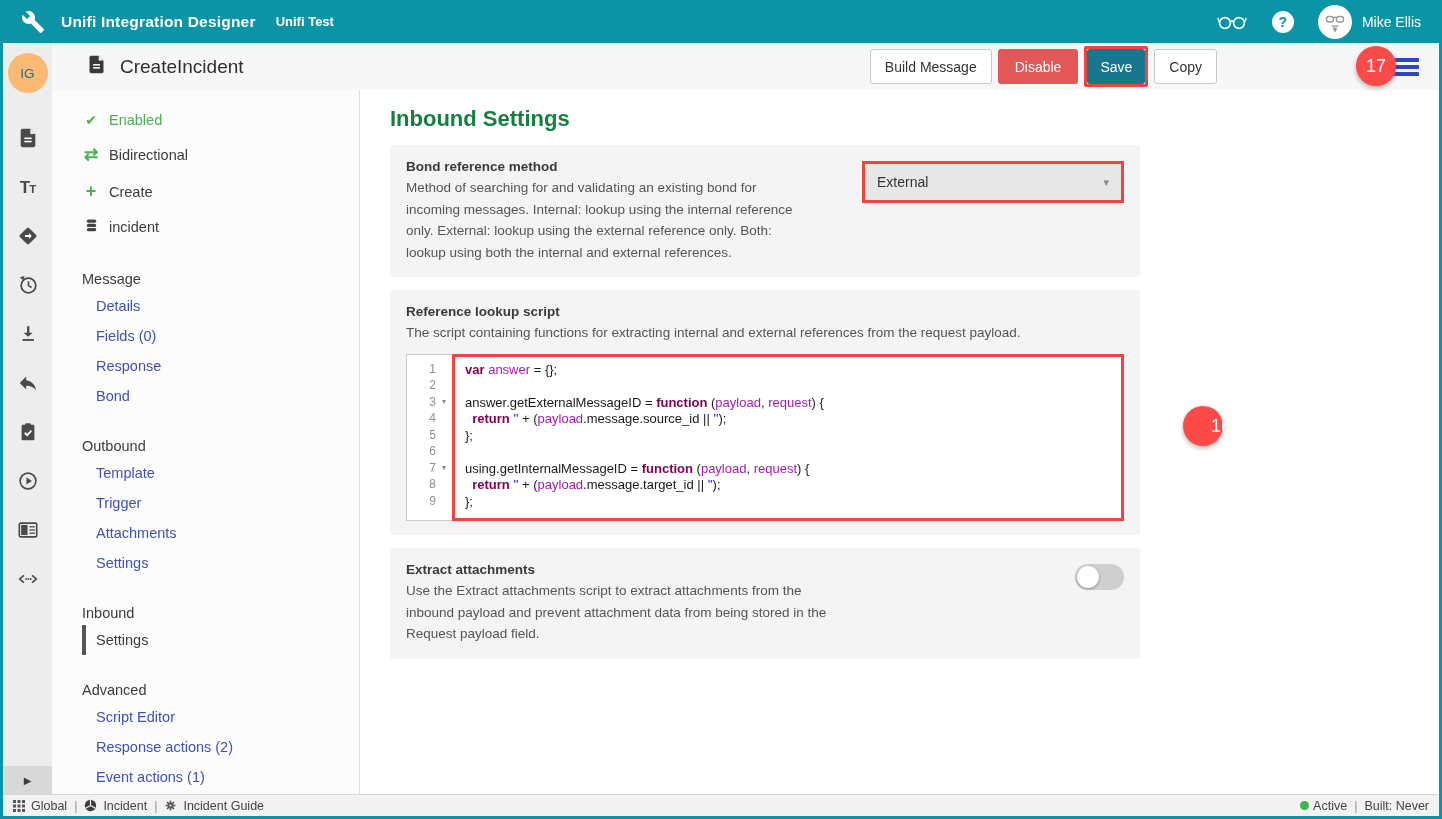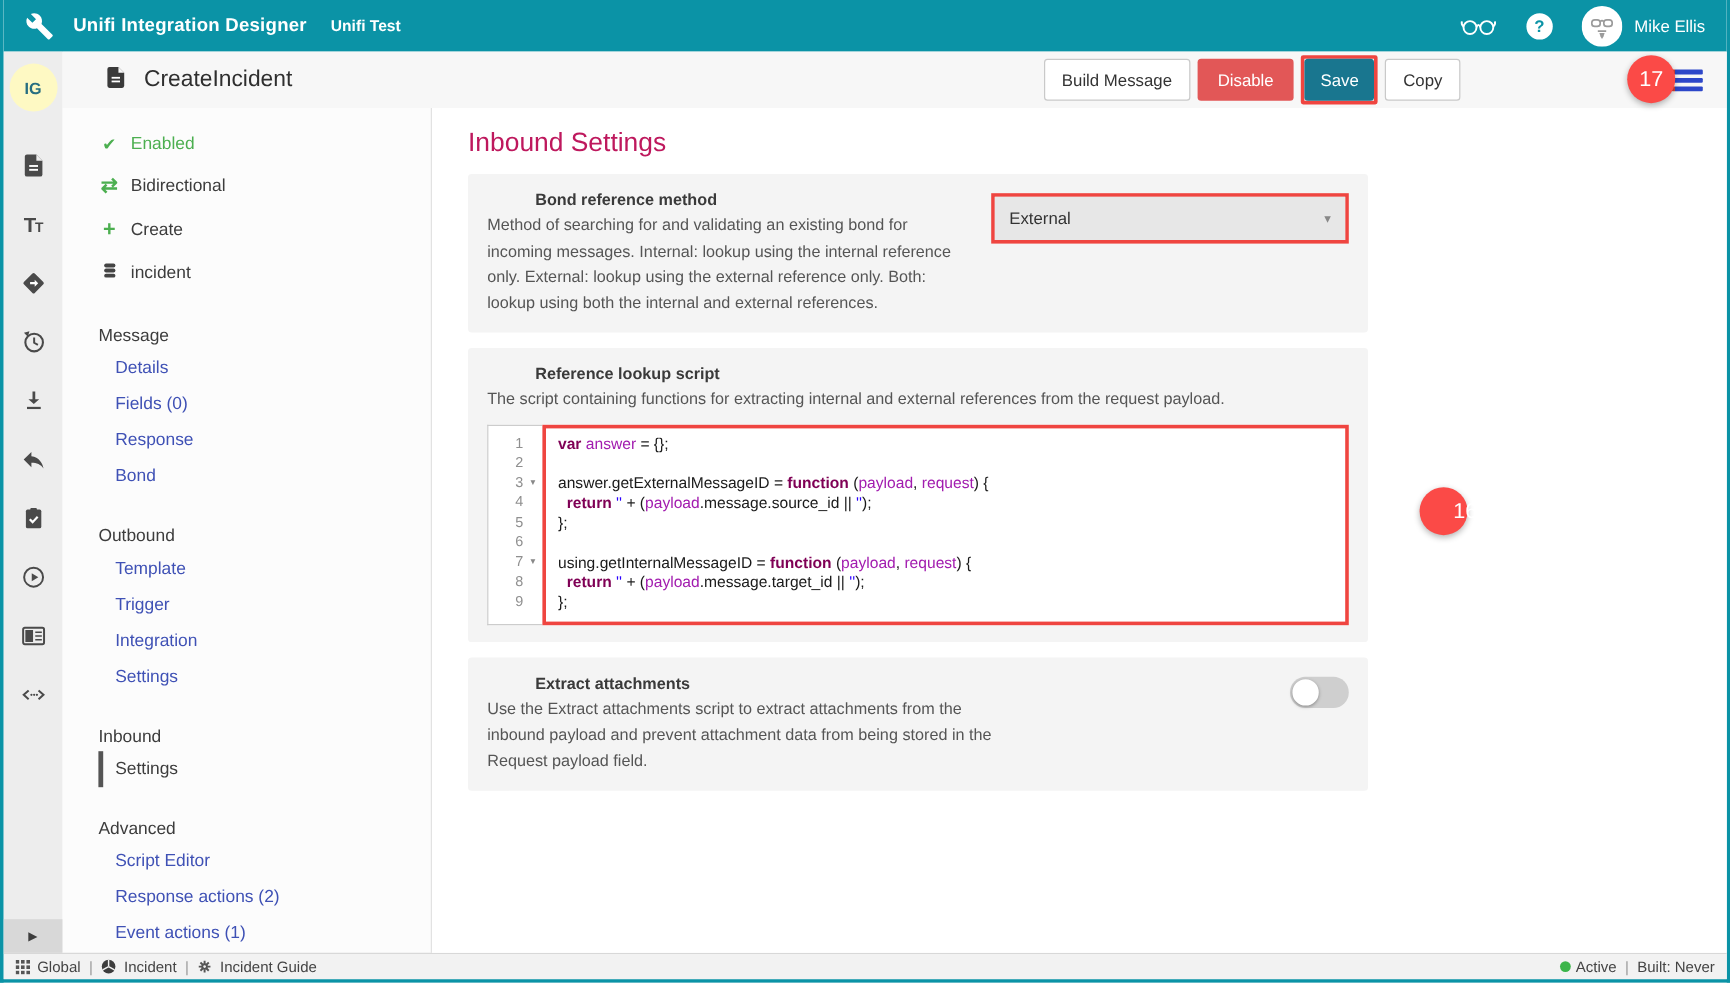--- a/index.html
+++ b/index.html
@@ -18,22 +18,22 @@
   .hdr-right{ margin-left:auto; display:flex; align-items:center; gap:24px; }
   .help-bubble{ width:22px; height:22px; border-radius:50%; background:#fff;
     color:var(--teal,#0b93a6); font-weight:bold; font-size:14px; display:flex;
     align-items:center; justify-content:center; cursor:pointer;}
   .user{ display:flex; align-items:center; gap:10px; cursor:pointer; }
   .user-name{ font-size:14px; }
   
   .app-body{ flex:1; display:flex; min-height:0; }
   .rail{ width:49px; flex:0 0 auto; background:#ededed; display:flex; flex-direction:column;
     align-items:center; position:relative; }
-  .ig-avatar{ width:40px; height:40px; border-radius:50%; background:#fef9c3; color:#276e81;
-    font-weight:bold; font-size:13.5px; display:flex; align-items:center; justify-content:center;
+  .ig-avatar{ width:40px; height:40px; border-radius:50%; background:#fdba74; color:#276e81;
+    font-weight:normal; font-size:13.5px; display:flex; align-items:center; justify-content:center;
     margin-top:10px; }
   .rail-icons{ margin-top:32px; display:flex; flex-direction:column; gap:25px; align-items:center; }
   .rail-icon{ width:24px; height:24px; display:flex; align-items:flex-end; justify-content:center; cursor:pointer; }
   .rail-icon svg{ width:22px; height:22px; }
   .tt{ font-weight:bold; font-size:17px; color:#4a4a4a; letter-spacing:-1px; }
   .tt span{ font-size:11.5px; }
   .rail-expand{ position:absolute; bottom:0; left:0; width:100%; height:28px; background:#d8d8d8;
     display:flex; align-items:center; justify-content:center; color:#3d3d3d; font-size:10px; cursor:pointer; }
   .right-col{ flex:1; display:flex; flex-direction:column; min-width:0; }
   
@@ -58,28 +58,28 @@
   .nav-status-item{ display:flex; align-items:center; gap:9px; padding:8px 0; font-size:14.5px; color:#3c3c3c; cursor:pointer;}
   .ni{ width:18px; text-align:center; }
   .ni-check{ color:var(--green,#4caf50); font-size:14px; }
   .ni-swap{ color:var(--green,#4caf50); font-size:17px; font-weight:bold; }
   .ni-plus{ color:var(--green,#4caf50); font-size:18px; font-weight:bold; }
   .green-text{ color:var(--green,#4caf50); }
   .nav-header{ font-size:14.5px; color:#3c3c3c; margin-top:23px; padding:4px 0; }
   .nav-link{ font-size:14.5px; color:var(--link-blue,#3f51b5); padding:7px 0 7px 14px; cursor:pointer; }
   .nav-link.selected{ color:#3c3c3c; border-left:4px solid #555; padding-left:10px; }
   .main{ flex:1; position:relative; background:#fff; padding:16px 0 0 30px; overflow:hidden; }
-  .main-heading{ font-size:22px; font-weight:400; color:#be185d; }
+  .main-heading{ font-size:22px; font-weight:700; color:#15803d; }
   .card{ width:750px; background:#f4f4f4; border-radius:3px; padding:14px 16px; margin-top:13px; }
   .card-flex{ display:flex; align-items:flex-start; }
-  .field-label{ font-size:13.5px; font-weight:bold; color:#3a3a3a; margin-bottom:3px;margin-left:40px; }
+  .field-label{ font-size:13.5px; font-weight:bold; color:#3a3a3a; margin-bottom:3px; }
   .field-desc{ font-size:13.5px; color:#555; line-height:21.5px; }
   .w-bond{ width:402px; } .w-extract{ width:428px; }
   .ann-box{ border:3px solid var(--annotation-red,#ef4540); margin-left:auto; margin-top:2px; }
-  .select-box{ width:292px; height:36px; background:#e7e7e7; display:flex; align-items:center;
+  .select-box{ width:256px; height:36px; background:#e7e7e7; display:flex; align-items:center;
     padding:0 12px; font-size:14px; color:#333; cursor:pointer; }
   .select-caret{ margin-left:auto; color:#888; font-size:11px; }
   
   .code-editor{ display:flex; margin-top:10px; background:#fff; }
   .gutter{ width:46px; flex:0 0 auto; border:1px solid #ccc; border-right:none; background:#fff;
     padding-top:6px; font-family:"DejaVu Sans Mono", monospace; }
   .gutter-line{ height:16.5px; display:flex; align-items:center; justify-content:flex-end; }
   .ln{ font-size:12px; color:#8f8f8f; width:26px; text-align:right; }
   .fold{ width:16px; font-size:8px; color:#888; text-align:center; }
   .code-area{ flex:1; border:3px solid var(--annotation-red,#ef4540); background:#fff;
@@ -282,21 +282,21 @@
 
           <div class="nav-header">Message</div>
           <div class="nav-link">Details</div>
           <div class="nav-link">Fields (0)</div>
           <div class="nav-link">Response</div>
           <div class="nav-link">Bond</div>
 
           <div class="nav-header">Outbound</div>
           <div class="nav-link">Template</div>
           <div class="nav-link">Trigger</div>
-          <div class="nav-link">Integration</div>
+          <div class="nav-link">Attachments</div>
           <div class="nav-link">Settings</div>
 
           <div class="nav-header">Inbound</div>
           <div class="nav-link selected">Settings</div>
 
           <div class="nav-header">Advanced</div>
           <div class="nav-link">Script Editor</div>
           <div class="nav-link">Response actions (2)</div>
           <div class="nav-link">Event actions (1)</div>
         </div>

